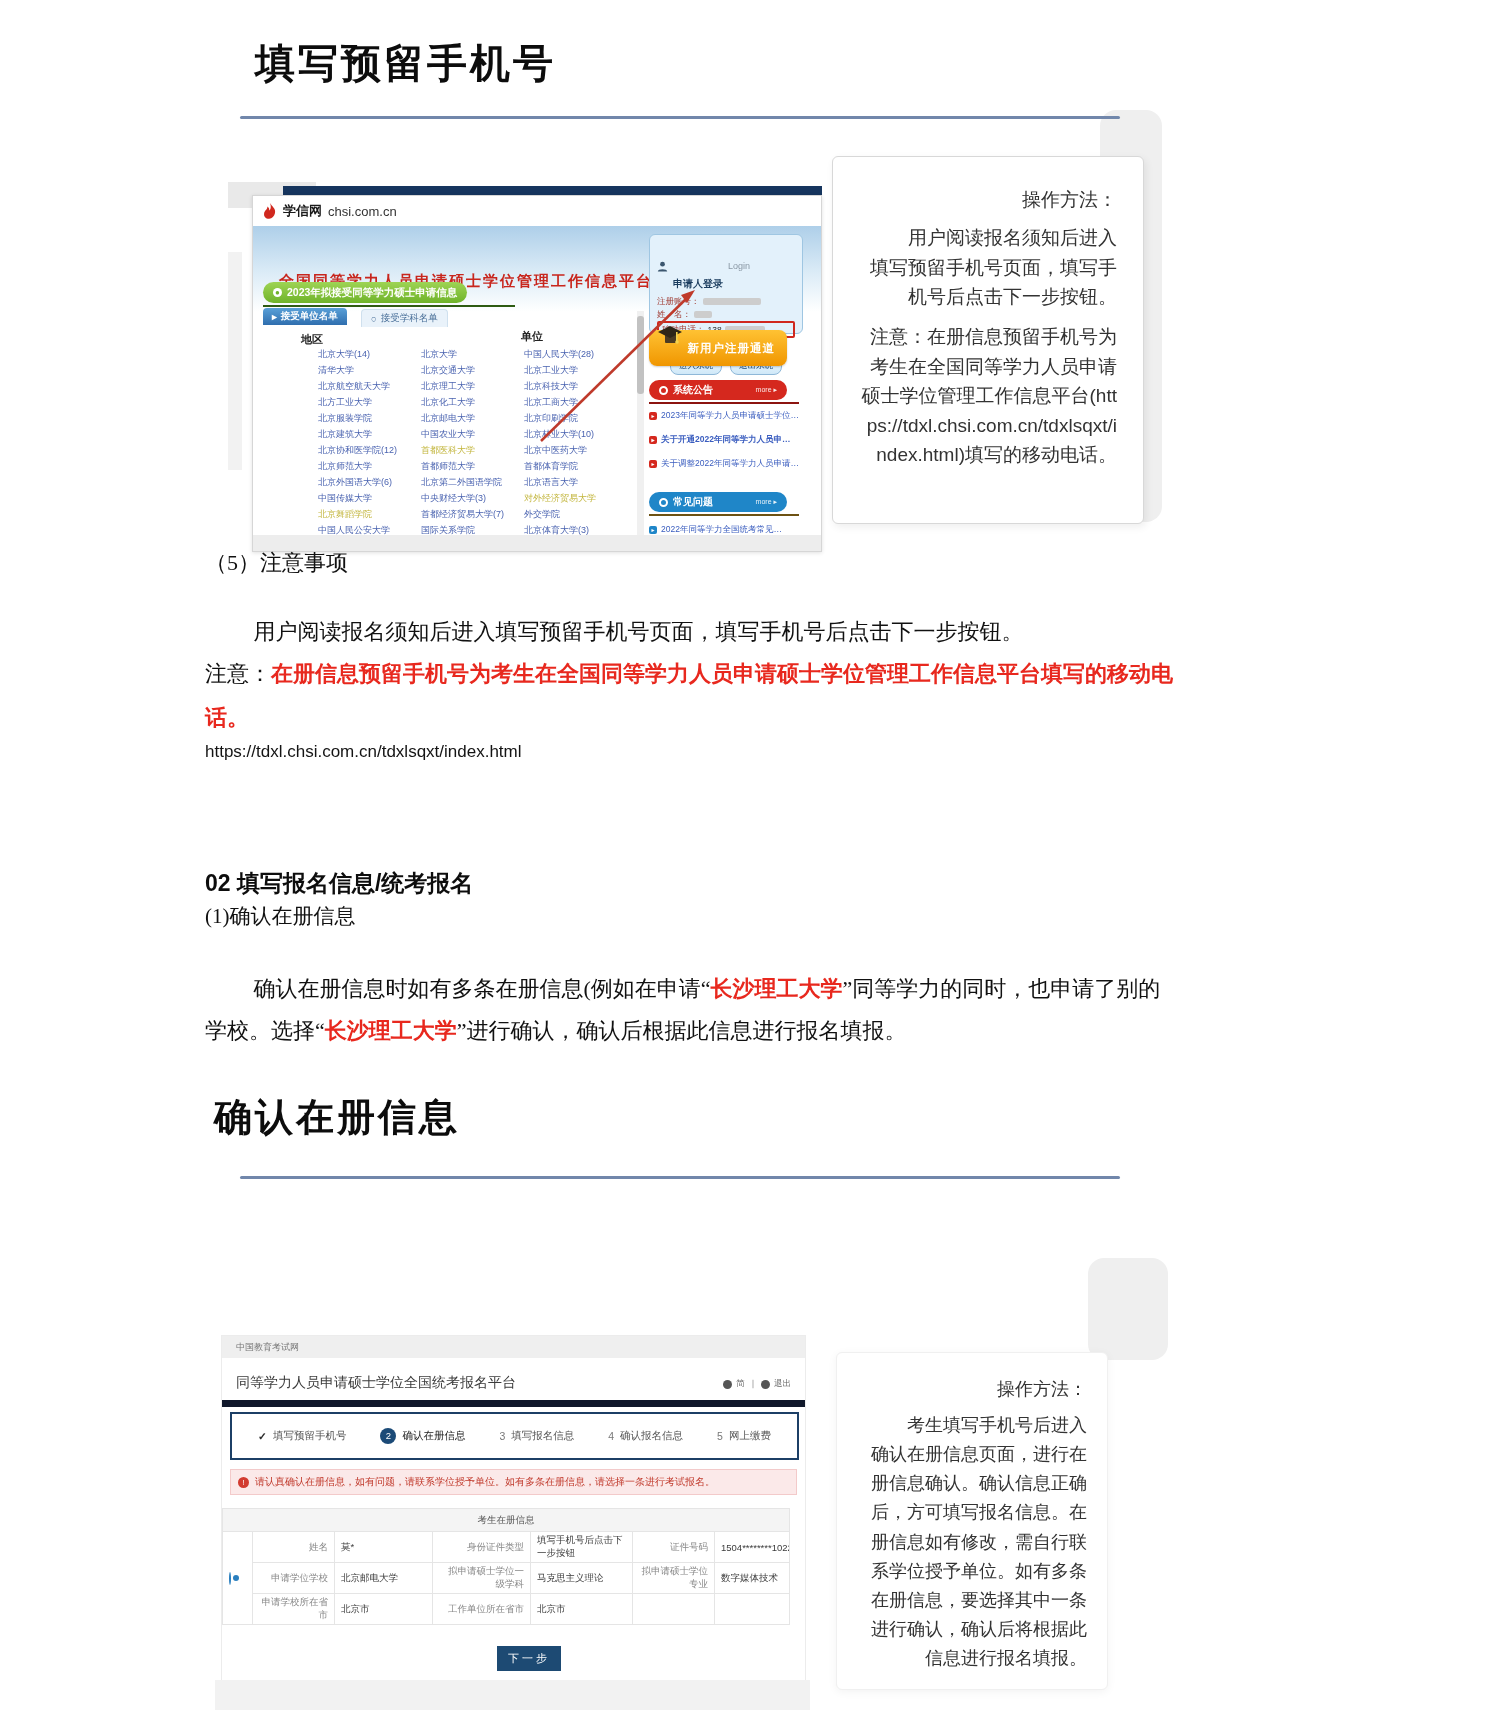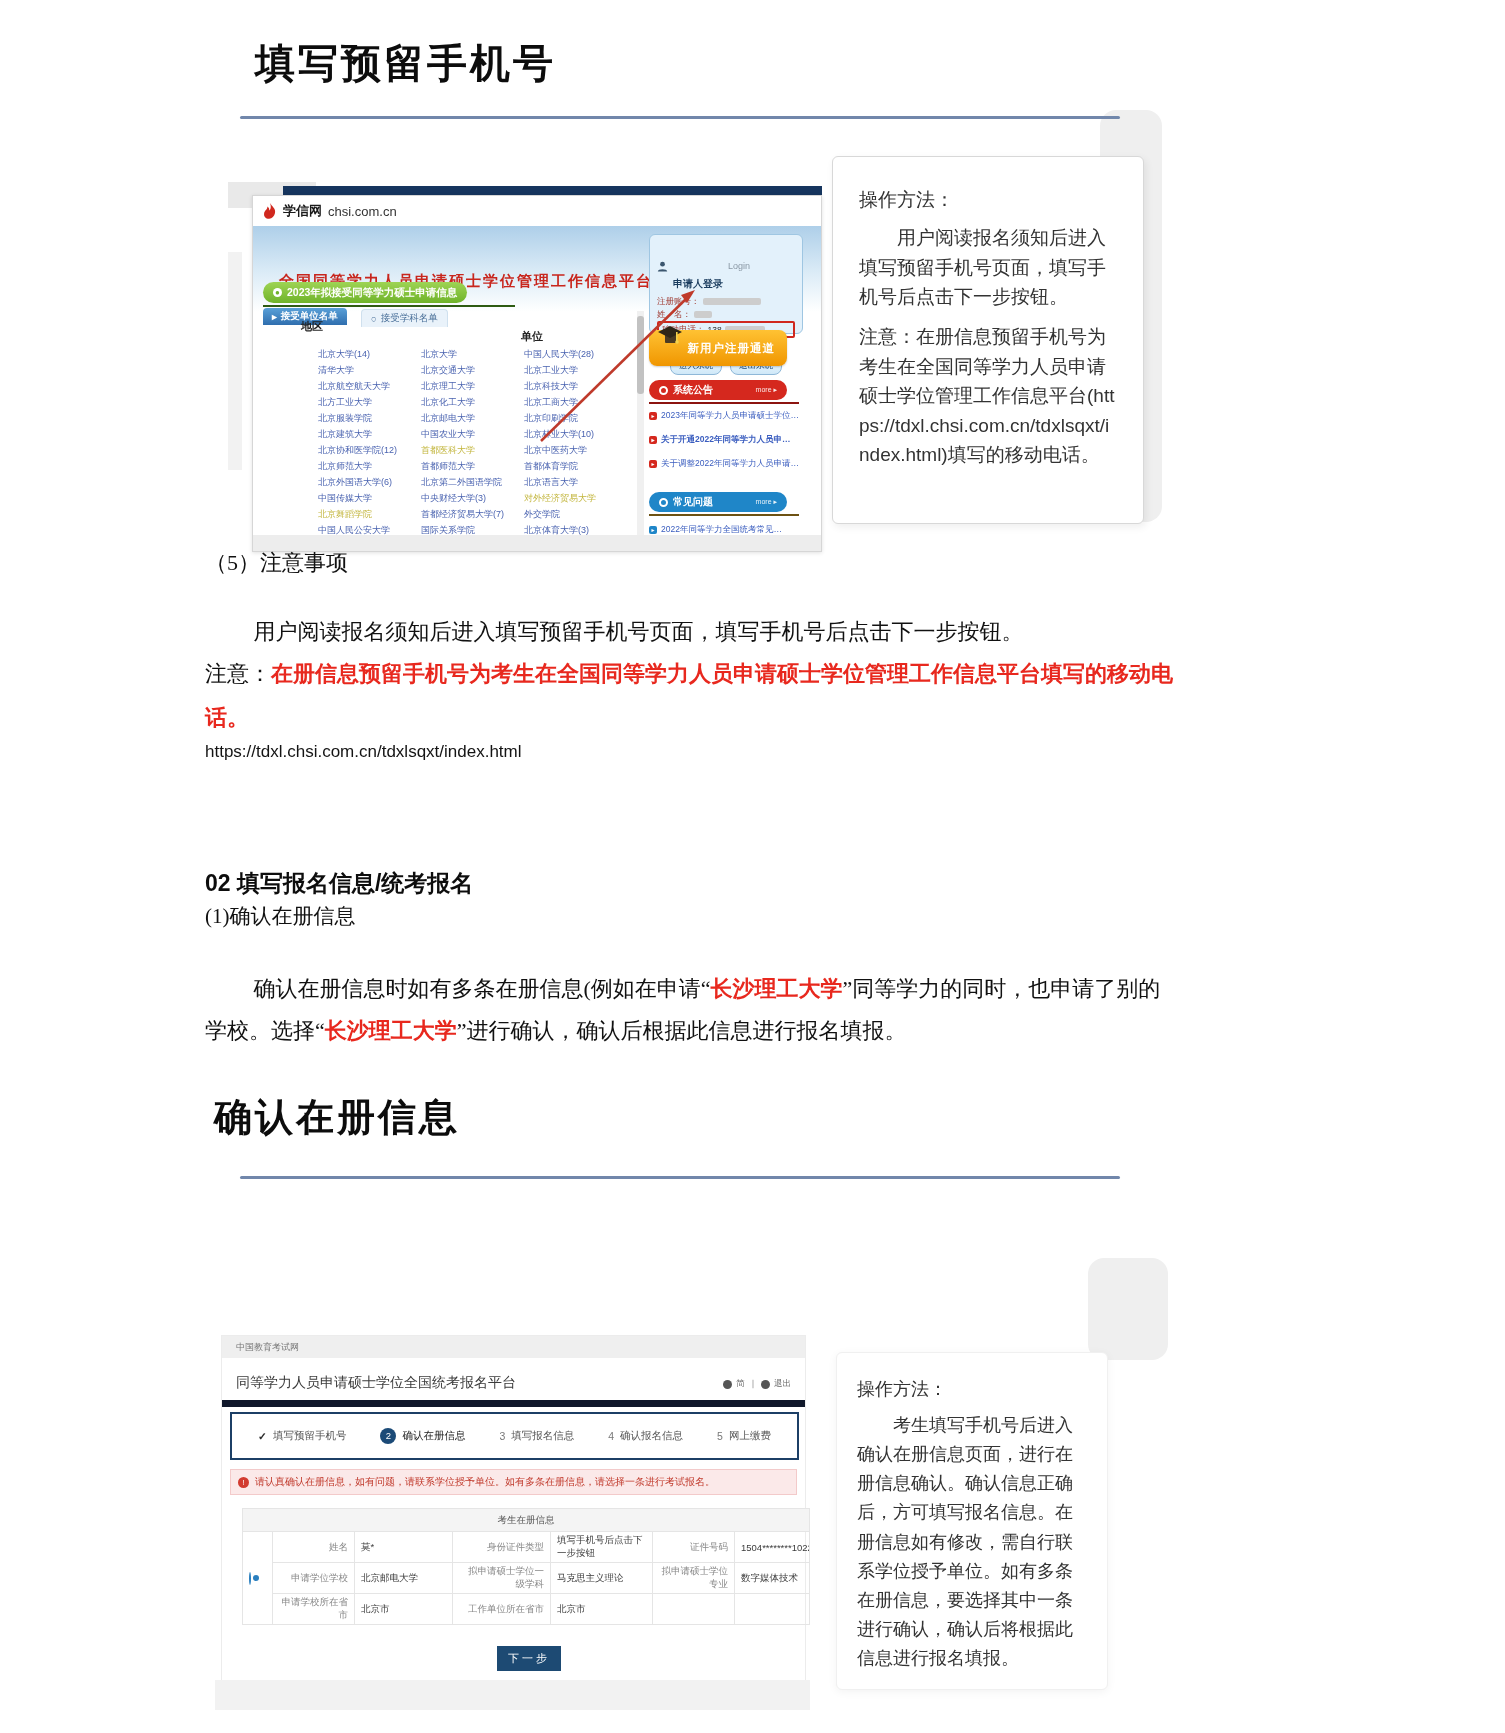--- a/index.html
+++ b/index.html
@@ -66,21 +66,21 @@
   .pillmore{font-size:7px;font-weight:400;opacity:.9;}
   .ring{width:9px;height:9px;border:2px solid #fff;border-radius:50%;box-sizing:border-box;}
   .notice-it{display:flex;align-items:center;gap:4px;font-size:8.5px;color:#3a5dbf;white-space:nowrap;overflow:hidden;height:16px;}
   .sqb{width:8px;height:8px;border-radius:2px;flex:0 0 8px;color:#fff;font-size:6px;line-height:8px;text-align:center;}
   .sq-red{background:#d5281e;} .sq-blue{background:#1f86c8;}
   .closeX{width:20px;height:20px;border-radius:50%;background:#5a5f63;color:#fff;font-size:12px;line-height:20px;
           text-align:center;box-shadow:0 0 0 2px #fff;}
 
   
   .opbox{background:#fff;border:1px solid #d8d8d8;border-radius:6px;box-shadow:2px 3px 8px rgba(0,0,0,.07);
-         padding:30px 26px;box-sizing:border-box;}
+         padding:30px 26px;box-sizing:border-box;text-align:right;}
   .opbox h4{margin:0 0 10px 0;font-size:19px;font-weight:400;color:#333;}
   .opbox p{margin:0 0 10px 0;font-size:19px;line-height:1.56;color:#333;word-break:break-all;}
   .opbox p.ind{text-indent:2em;}
   .opbox2{border:1px solid #f0f0f0;box-shadow:0 2px 10px rgba(0,0,0,.05);padding:24px 20px;}
   .opbox2 h4{font-size:18px;}
   .opbox2 p{font-size:18px;line-height:1.62;}
 
   
   .shot2{left:215px;top:1310px;width:595px;height:400px;font-family:"Liberation Sans",sans-serif;}
   .s2-card{position:absolute;left:6px;top:25px;width:583px;height:345px;background:#fff;border:1px solid #ececec;}
@@ -93,21 +93,21 @@
   .steps{position:absolute;left:8px;top:76px;width:565px;height:44px;border:2px solid #1c3f66;background:#fff;
          display:flex;align-items:center;justify-content:center;gap:34px;}
   .step{display:flex;align-items:center;gap:6px;font-size:10.5px;color:#555;white-space:nowrap;}
   .stnum{font-size:10.5px;color:#777;}
   .stnum.done{color:#2d2d2d;font-weight:700;}
   .stnum.act{width:16px;height:16px;border-radius:50%;background:#1b4a77;color:#fff;text-align:center;line-height:16px;font-size:9.5px;}
   .step.actl{color:#222;}
   .s2-alert{position:absolute;left:8px;top:133px;width:551px;height:24px;background:#fbe9e9;border:1px solid #f3caca;
             display:flex;align-items:center;gap:6px;padding:0 7px;font-size:10px;color:#c0392b;white-space:nowrap;overflow:hidden;}
   .bang{width:11px;height:11px;border-radius:50%;background:#d23b30;color:#fff;font-size:8px;line-height:11px;text-align:center;flex:0 0 11px;}
-  .s2-table{position:absolute;left:20px;top:172px;border-collapse:collapse;table-layout:fixed;width:567px;font-size:9.5px;}
+  .s2-table{position:absolute;left:0;top:172px;border-collapse:collapse;table-layout:fixed;width:567px;font-size:9.5px;}
   .s2-table td{border:1px solid #e5e5e5;color:#444;padding:2px 6px;overflow:hidden;}
   .s2-table td.cap{background:#f4f4f4;text-align:center;color:#555;height:18px;}
   .s2-table td.lb{color:#888;text-align:right;}
   .s2-table td.val{text-align:left;color:#3c3c3c;}
   .radio{width:11px;height:11px;border:1px solid #2a7fbf;border-radius:50%;margin:0 auto;position:relative;}
   .radio::after{content:"";position:absolute;left:2.5px;top:2.5px;width:6px;height:6px;border-radius:50%;background:#2a7fbf;}
   .nextbtn{position:absolute;left:275px;top:310px;width:64px;height:25px;background:#1d4a73;color:#fff;
            font-size:11px;letter-spacing:3px;text-align:center;line-height:25px;}
   .s2-gray{position:absolute;left:0;top:370px;width:100%;height:30px;background:#f2f2f2;}
 </style>
@@ -147,21 +147,21 @@
 
       <div class="abs tab on" style="left:10px;top:112px;">
         <span>▸</span>
         <span>接受单位名单</span>
       </div>
       <div class="abs tab off" style="left:108px;top:113px;">
         <span>○</span>
         <span>接受学科名单</span>
       </div>
 
-      <div class="abs colhead" style="left:48px;top:123px;">地区</div>
+      <div class="abs colhead" style="left:48px;top:136px;">地区</div>
       <div class="abs colhead" style="left:268px;top:133px;">单位</div>
 
       <div class="abs" style="left:65px;top:150px;width:316px;">
         <div class="u-row">
           <span>北京大学(14)</span>
             <span>北京大学</span>
             <span>中国人民大学(28)</span>
         </div>
         <div class="u-row">
           <span>清华大学</span>

